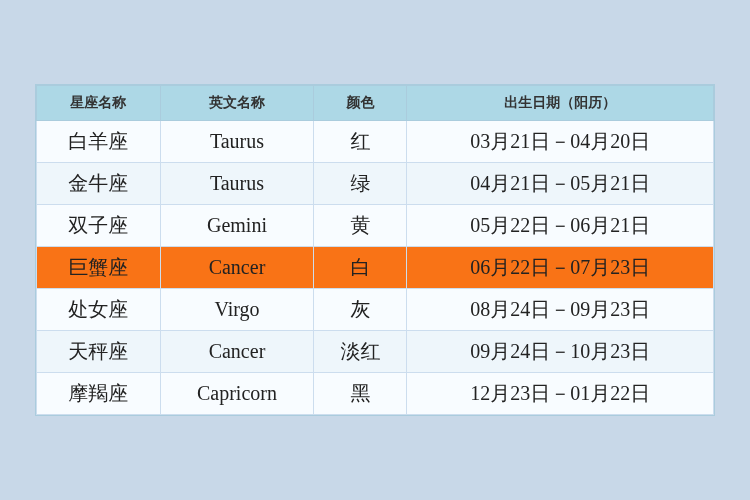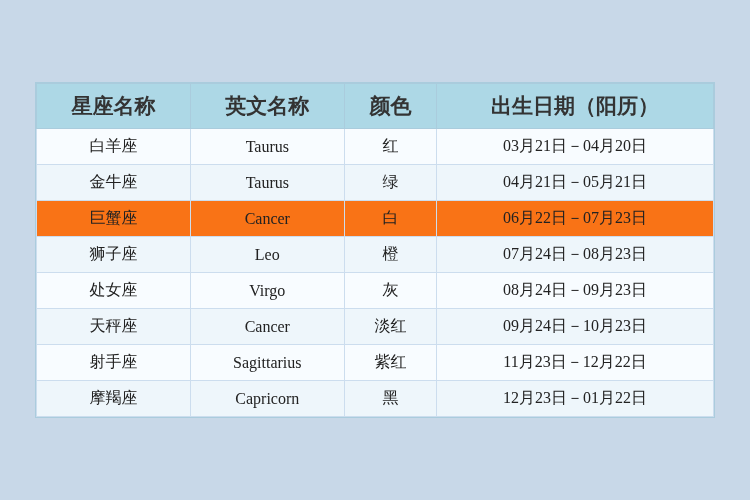--- a/index.html
+++ b/index.html
@@ -25,27 +25,27 @@
       width: 100%;
       border-collapse: collapse;
     }
     thead tr th {
       background: #add8e6;
       color: #333;
       font-weight: bold;
       padding: 8px 10px;
       text-align: center;
       border: 1px solid #aaccdd;
-      font-size: 21px;
+      font-size: 14px;
     }
     tbody tr td {
       padding: 7px 10px;
       text-align: center;
       border: 1px solid #ccddee;
-      font-size: 16px;
+      font-size: 20px;
       color: #222;
       background: #f8fcff;
     }
     tbody tr:nth-child(even) td {
       background: #eef6fb;
     }
     tbody tr.highlighted td {
       background: #f97316;
     }
   </style>
@@ -68,51 +68,45 @@
           <td>Taurus</td>
           <td>红</td>
           <td>03月21日－04月20日</td>
         </tr>
         <tr>
           <td>金牛座</td>
           <td>Taurus</td>
           <td>绿</td>
           <td>04月21日－05月21日</td>
         </tr>
+        <tr>
+          <td>双子座</td>
+          <td>Gemini</td>
+          <td>黄</td>
+          <td>05月22日－06月21日</td>
+        </tr>
         <tr class="highlighted">
           <td>巨蟹座</td>
           <td>Cancer</td>
           <td>白</td>
           <td>06月22日－07月23日</td>
-        </tr>
-        <tr>
-          <td>狮子座</td>
-          <td>Leo</td>
-          <td>橙</td>
-          <td>07月24日－08月23日</td>
         </tr>
         <tr>
           <td>处女座</td>
           <td>Virgo</td>
           <td>灰</td>
           <td>08月24日－09月23日</td>
         </tr>
         <tr>
           <td>天秤座</td>
           <td>Cancer</td>
           <td>淡红</td>
           <td>09月24日－10月23日</td>
         </tr>
         <tr>
-          <td>射手座</td>
-          <td>Sagittarius</td>
-          <td>紫红</td>
-          <td>11月23日－12月22日</td>
-        </tr>
-        <tr>
           <td>摩羯座</td>
           <td>Capricorn</td>
           <td>黑</td>
           <td>12月23日－01月22日</td>
         </tr>
       </tbody>
   </table>
 </div>
 
 </body></html>

